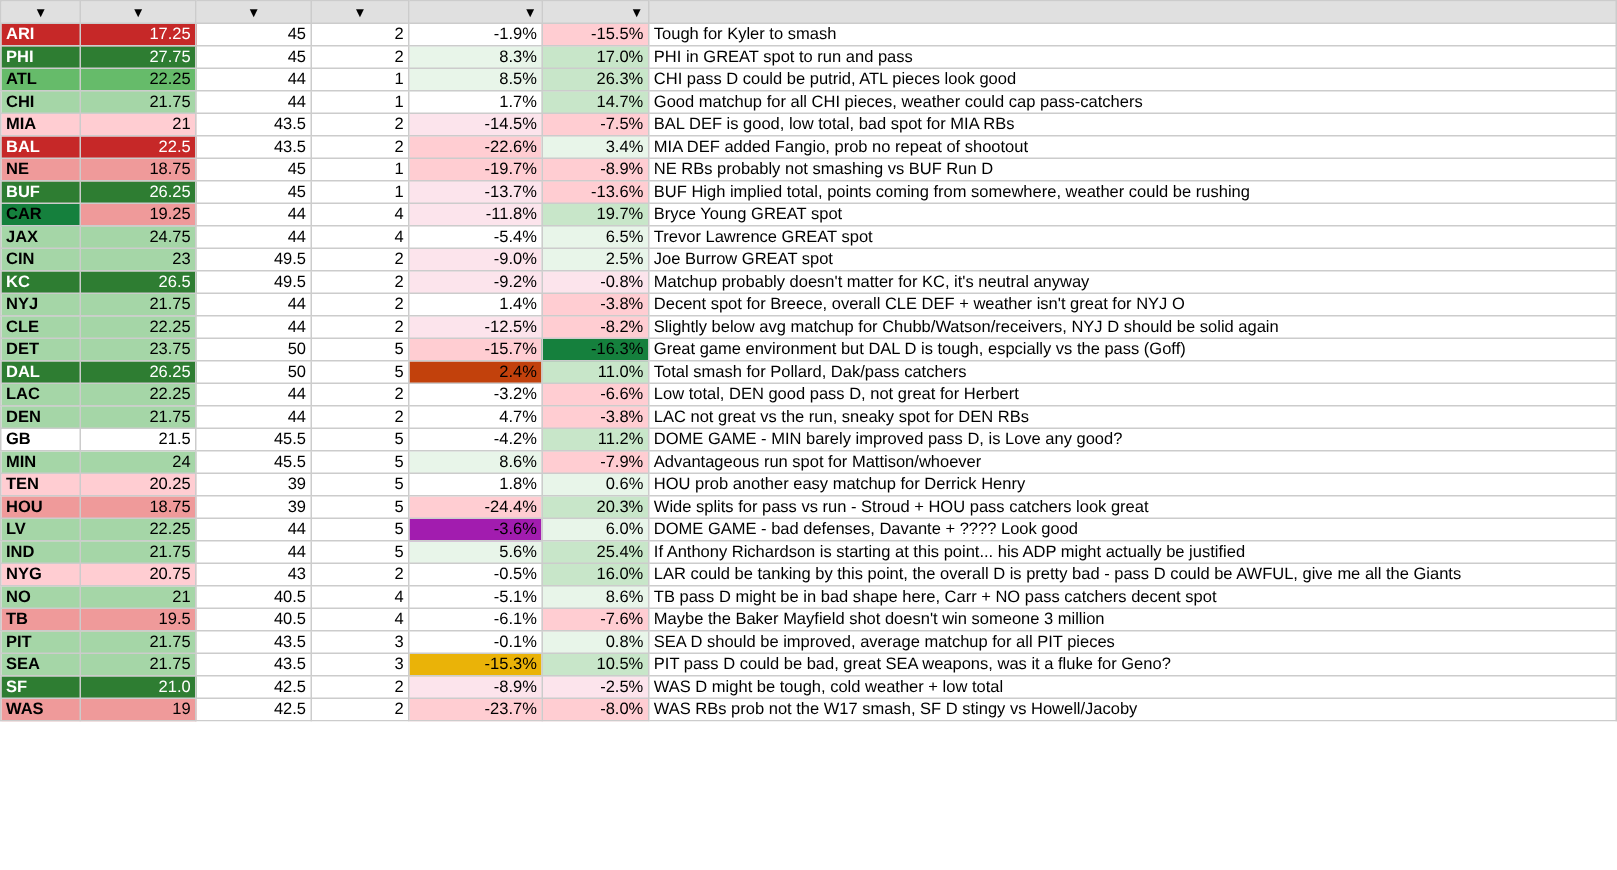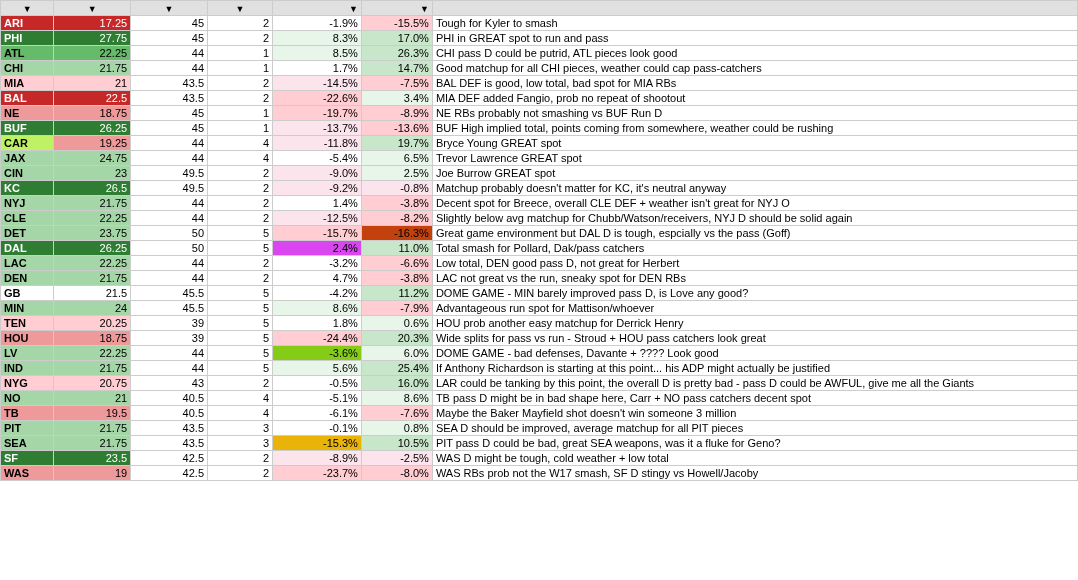--- a/index.html
+++ b/index.html
@@ -114,21 +114,21 @@
       <tr>
     <td style="background:#2e7d32;color:white;font-weight:bold;">BUF</td>
     <td class="num" style="background:#2e7d32;color:white;">26.25</td>
     <td class="num">45</td>
     <td class="num">1</td>
     <td class="num" style="background:#fce4ec;">-13.7%</td>
     <td class="num" style="background:#ffcdd2;">-13.6%</td>
     <td>BUF High implied total, points coming from somewhere, weather could be rushing</td>
   </tr>
       <tr>
-    <td style="background:#bef264;color:black;font-weight:bold;">CAR</td>
+    <td style="background:#15803d;color:black;font-weight:bold;">CAR</td>
     <td class="num" style="background:#ef9a9a;color:black;">19.25</td>
     <td class="num">44</td>
     <td class="num">4</td>
     <td class="num" style="background:#fce4ec;">-11.8%</td>
     <td class="num" style="background:#c8e6c9;">19.7%</td>
     <td>Bryce Young GREAT spot</td>
   </tr>
       <tr>
     <td style="background:#a5d6a7;color:black;font-weight:bold;">JAX</td>
     <td class="num" style="background:#a5d6a7;color:black;">24.75</td>
@@ -173,29 +173,29 @@
     <td class="num" style="background:#fce4ec;">-12.5%</td>
     <td class="num" style="background:#ffcdd2;">-8.2%</td>
     <td>Slightly below avg matchup for Chubb/Watson/receivers, NYJ D should be solid again</td>
   </tr>
       <tr>
     <td style="background:#a5d6a7;color:black;font-weight:bold;">DET</td>
     <td class="num" style="background:#a5d6a7;color:black;">23.75</td>
     <td class="num">50</td>
     <td class="num">5</td>
     <td class="num" style="background:#ffcdd2;">-15.7%</td>
-    <td class="num" style="background:#c2410c;">-16.3%</td>
+    <td class="num" style="background:#15803d;">-16.3%</td>
     <td>Great game environment but DAL D is tough, espcially vs the pass (Goff)</td>
   </tr>
       <tr>
     <td style="background:#2e7d32;color:white;font-weight:bold;">DAL</td>
     <td class="num" style="background:#2e7d32;color:white;">26.25</td>
     <td class="num">50</td>
     <td class="num">5</td>
-    <td class="num" style="background:#d946ef;padding-left:46px;">2.4%</td>
+    <td class="num" style="background:#c2410c;padding-left:46px;">2.4%</td>
     <td class="num" style="background:#c8e6c9;padding-left:22px;">11.0%</td>
     <td>Total smash for Pollard, Dak/pass catchers</td>
   </tr>
       <tr>
     <td style="background:#a5d6a7;color:black;font-weight:bold;">LAC</td>
     <td class="num" style="background:#a5d6a7;color:black;">22.25</td>
     <td class="num">44</td>
     <td class="num">2</td>
     <td class="num" style="background:#ffffff;">-3.2%</td>
     <td class="num" style="background:#ffcdd2;">-6.6%</td>
@@ -244,21 +244,21 @@
     <td class="num">5</td>
     <td class="num" style="background:#ffcdd2;">-24.4%</td>
     <td class="num" style="background:#c8e6c9;">20.3%</td>
     <td>Wide splits for pass vs run - Stroud + HOU pass catchers look great</td>
   </tr>
       <tr>
     <td style="background:#a5d6a7;color:black;font-weight:bold;">LV</td>
     <td class="num" style="background:#a5d6a7;color:black;">22.25</td>
     <td class="num">44</td>
     <td class="num">5</td>
-    <td class="num" style="background:#84cc16;">-3.6%</td>
+    <td class="num" style="background:#a21caf;">-3.6%</td>
     <td class="num" style="background:#e8f5e9;">6.0%</td>
     <td>DOME GAME - bad defenses, Davante + ???? Look good</td>
   </tr>
       <tr>
     <td style="background:#a5d6a7;color:black;font-weight:bold;">IND</td>
     <td class="num" style="background:#a5d6a7;color:black;">21.75</td>
     <td class="num">44</td>
     <td class="num">5</td>
     <td class="num" style="background:#e8f5e9;">5.6%</td>
     <td class="num" style="background:#c8e6c9;">25.4%</td>
@@ -304,21 +304,21 @@
     <td style="background:#a5d6a7;color:black;font-weight:bold;">SEA</td>
     <td class="num" style="background:#a5d6a7;color:black;">21.75</td>
     <td class="num">43.5</td>
     <td class="num">3</td>
     <td class="num" style="background:#eab308;margin-left:24px;">-15.3%</td>
     <td class="num" style="background:#c8e6c9;">10.5%</td>
     <td>PIT pass D could be bad, great SEA weapons, was it a fluke for Geno?</td>
   </tr>
       <tr>
     <td style="background:#2e7d32;color:white;font-weight:bold;">SF</td>
-    <td class="num" style="background:#2e7d32;color:white;">23.5</td>
+    <td class="num" style="background:#2e7d32;color:white;">21.0</td>
     <td class="num">42.5</td>
     <td class="num">2</td>
     <td class="num" style="background:#fce4ec;">-8.9%</td>
     <td class="num" style="background:#fce4ec;">-2.5%</td>
     <td>WAS D might be tough, cold weather + low total</td>
   </tr>
       <tr>
     <td style="background:#ef9a9a;color:black;font-weight:bold;">WAS</td>
     <td class="num" style="background:#ef9a9a;color:black;">19</td>
     <td class="num">42.5</td>

